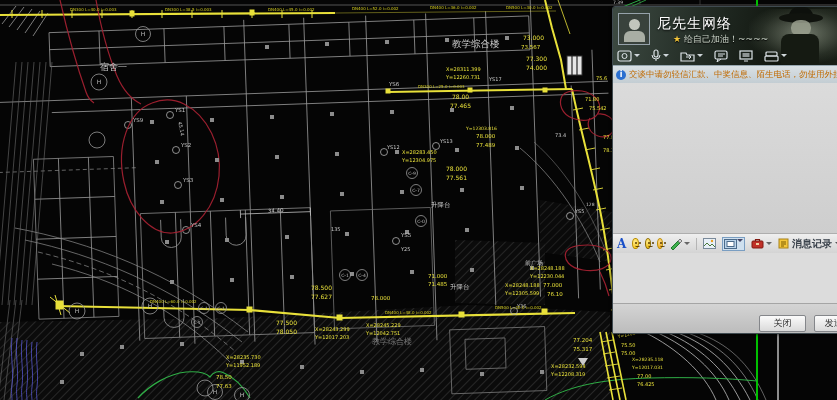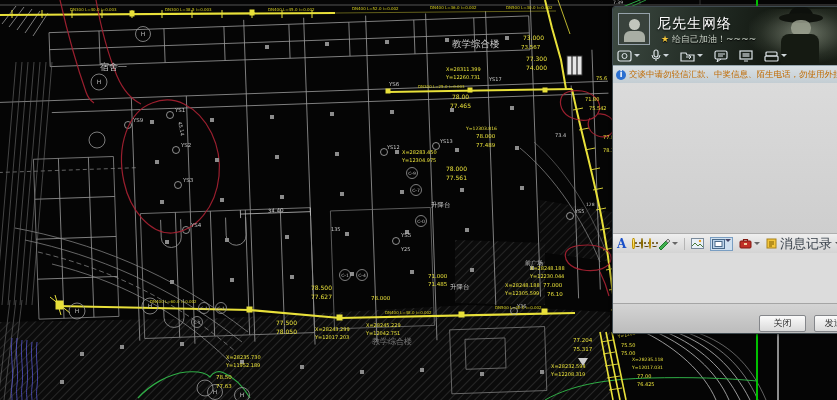--- a/index.html
+++ b/index.html
@@ -16,21 +16,21 @@
         background:radial-gradient(ellipse at 60% 45%,rgba(190,200,180,.55),rgba(90,100,85,.25) 55%,transparent 75%);}
   .banner .hat{position:absolute;right:22px;top:6px;width:44px;height:10px;border-radius:50%;background:#10130e;}
   .banner .hatTop{position:absolute;right:32px;top:0px;width:24px;height:9px;border-radius:10px 10px 0 0;background:#0d100c;}
   .banner .face{position:absolute;right:34px;top:13px;width:20px;height:16px;border-radius:45%;background:#9aa08e;opacity:.85;}
   .banner .coat{position:absolute;right:26px;top:27px;width:38px;height:30px;border-radius:8px 8px 0 0;background:#151a12;}
   .avatar{position:absolute;left:5px;top:6px;width:32px;height:32px;background:#39423c;
         border:1px solid #96a2aa;box-sizing:border-box;}
   .avatar .head{position:absolute;left:10px;top:5px;width:11px;height:11px;border-radius:50%;background:#c2c6bd;}
   .avatar .body{position:absolute;left:5px;top:17px;width:21px;height:11px;border-radius:6px 6px 0 0;background:#a9aea4;}
   .title{position:absolute;left:44px;top:8px;color:#fff;font-size:14px;letter-spacing:1px;text-shadow:0 1px 2px #000;}
-  .sig{position:absolute;left:48px;top:26px;font-size:9px;color:#cdd6ca;text-shadow:0 1px 1px #000;white-space:nowrap;}
+  .sig{position:absolute;left:60px;top:26px;font-size:9px;color:#cdd6ca;text-shadow:0 1px 1px #000;white-space:nowrap;}
   .sig .star{color:#f4c63a;font-size:9px;margin-right:3px;}
   .tools{position:absolute;left:4px;top:40px;height:17px;display:flex;align-items:center;gap:11px;}
   .tico{display:flex;align-items:center;gap:2px;}
   .tico svg{display:block;}
   .dd{width:0;height:0;border-left:3px solid transparent;border-right:3px solid transparent;border-top:3px solid #cfd6da;}
   .notice{position:absolute;left:0;top:58px;width:100%;height:18px;
         background:linear-gradient(#d9e0e4,#c3cdd3);border-top:1px solid #97a7b0;box-sizing:border-box;
         display:flex;align-items:center;padding:0 3px;overflow:hidden;}
   .notice .info{flex:0 0 10px;width:10px;height:10px;border-radius:50%;background:#2a6fd0;color:#fff;
         font-size:8px;line-height:10px;text-align:center;font-weight:bold;margin-right:3px;}
@@ -41,21 +41,21 @@
         background:linear-gradient(#efefef,#d4d4d4);border-top:1px solid #aeaeae;box-sizing:border-box;
         display:flex;align-items:center;padding:0 4px;gap:6px;}
   .itoolbar .sep{flex:0 0 1px;width:1px;height:12px;background:#b5b5b5;}
   .fontA{color:#1a50c8;font-family:"DejaVu Serif",serif;font-weight:bold;font-size:12px;line-height:12px;}
   .smiley{width:11px;height:11px;border-radius:50%;background:radial-gradient(circle at 35% 30%,#ffe985,#f5c518);
         border:1px solid #b98d00;position:relative;box-sizing:border-box;}
   .smiley:after{content:"";position:absolute;left:2px;top:3px;width:2px;height:2px;background:#5a3c00;border-radius:50%;box-shadow:4px 0 0 #5a3c00;}
   .smiley:before{content:"";position:absolute;left:2px;bottom:1px;width:5px;height:2px;border-bottom:1px solid #5a3c00;border-radius:50%;}
   .capbox{border:1px solid #7a9ec2;background:#cfe0ef;padding:1px;display:flex;}
   .record{margin-left:auto;display:flex;align-items:center;gap:3px;}
-  .record .rtxt{font-size:13px;color:#38404a;white-space:nowrap;}
+  .record .rtxt{font-size:10px;color:#38404a;white-space:nowrap;font-weight:bold;}
   .inputarea{position:absolute;left:0;top:246px;width:100%;height:50px;background:#dcdcdc;}
   .btnbar{position:absolute;left:0;top:296px;width:100%;height:30px;
         background:linear-gradient(#d4d4d4,#bcbcbc);border-top:1px solid #a5a5a5;box-sizing:border-box;}
   .btn{position:absolute;top:11px;height:17px;border:1px solid #84868a;border-radius:2px;
         background:linear-gradient(#fbfbfb,#dadada);font-size:9px;color:#2c2c2c;
         font-family:"DejaVu Sans",sans-serif;padding:0 8px;line-height:15px;}
   .btn.close{left:146px;width:47px;}
   .btn.send{left:201px;width:52px;}
 </style>
 </head>

